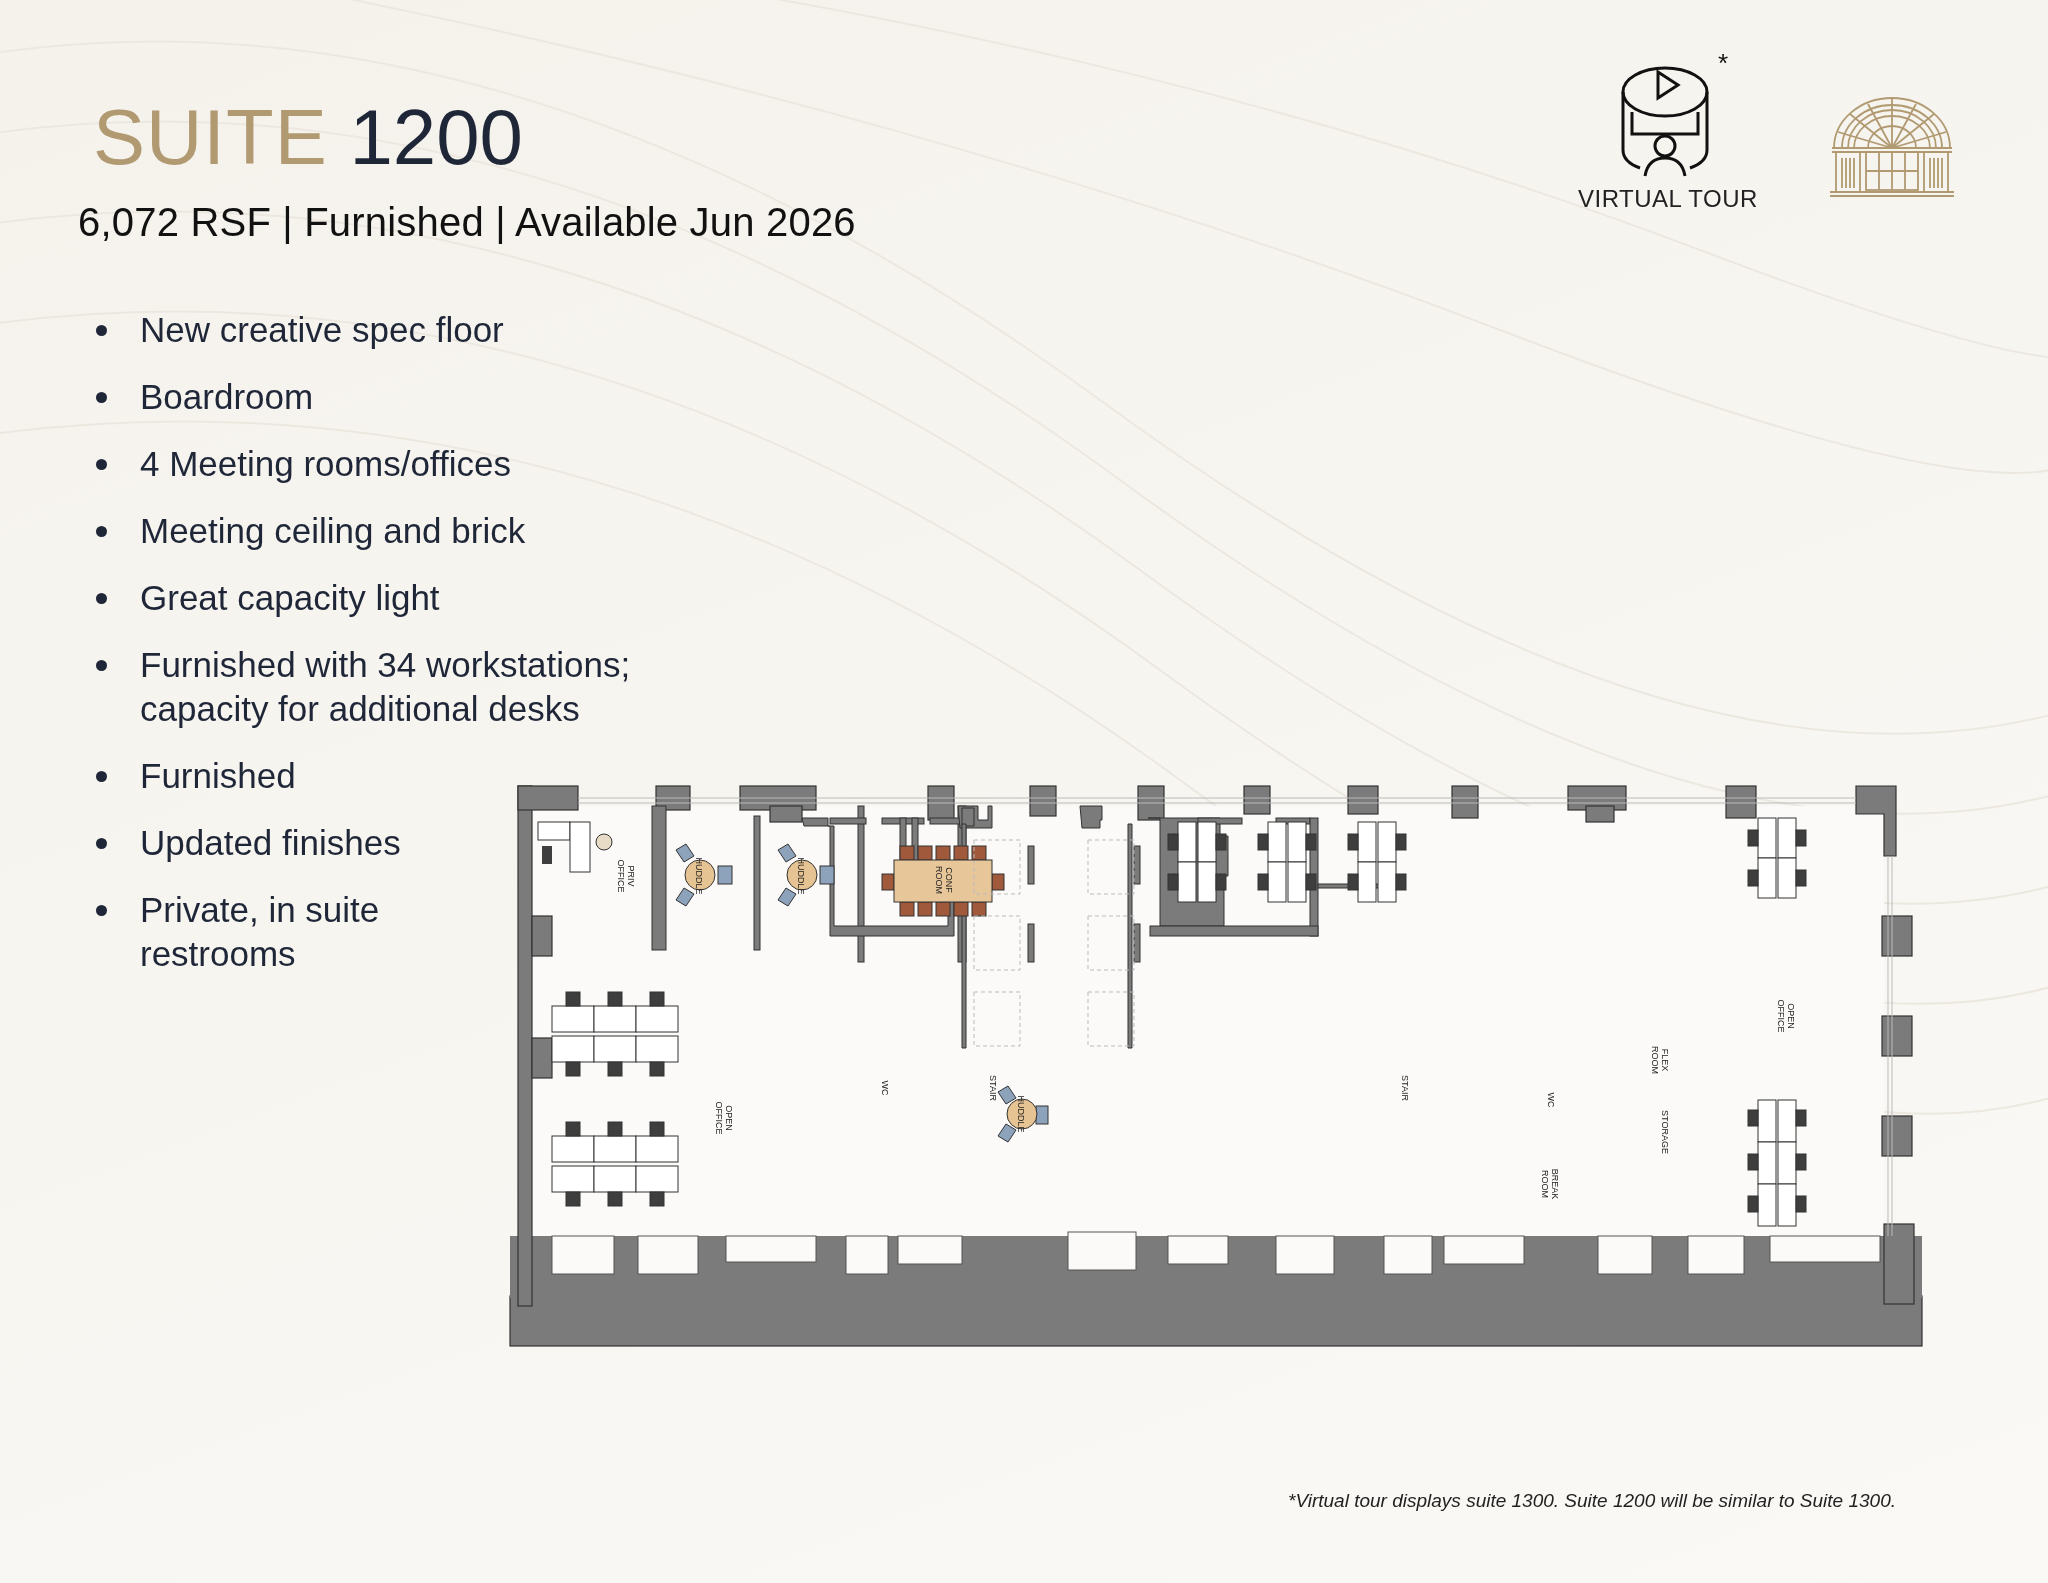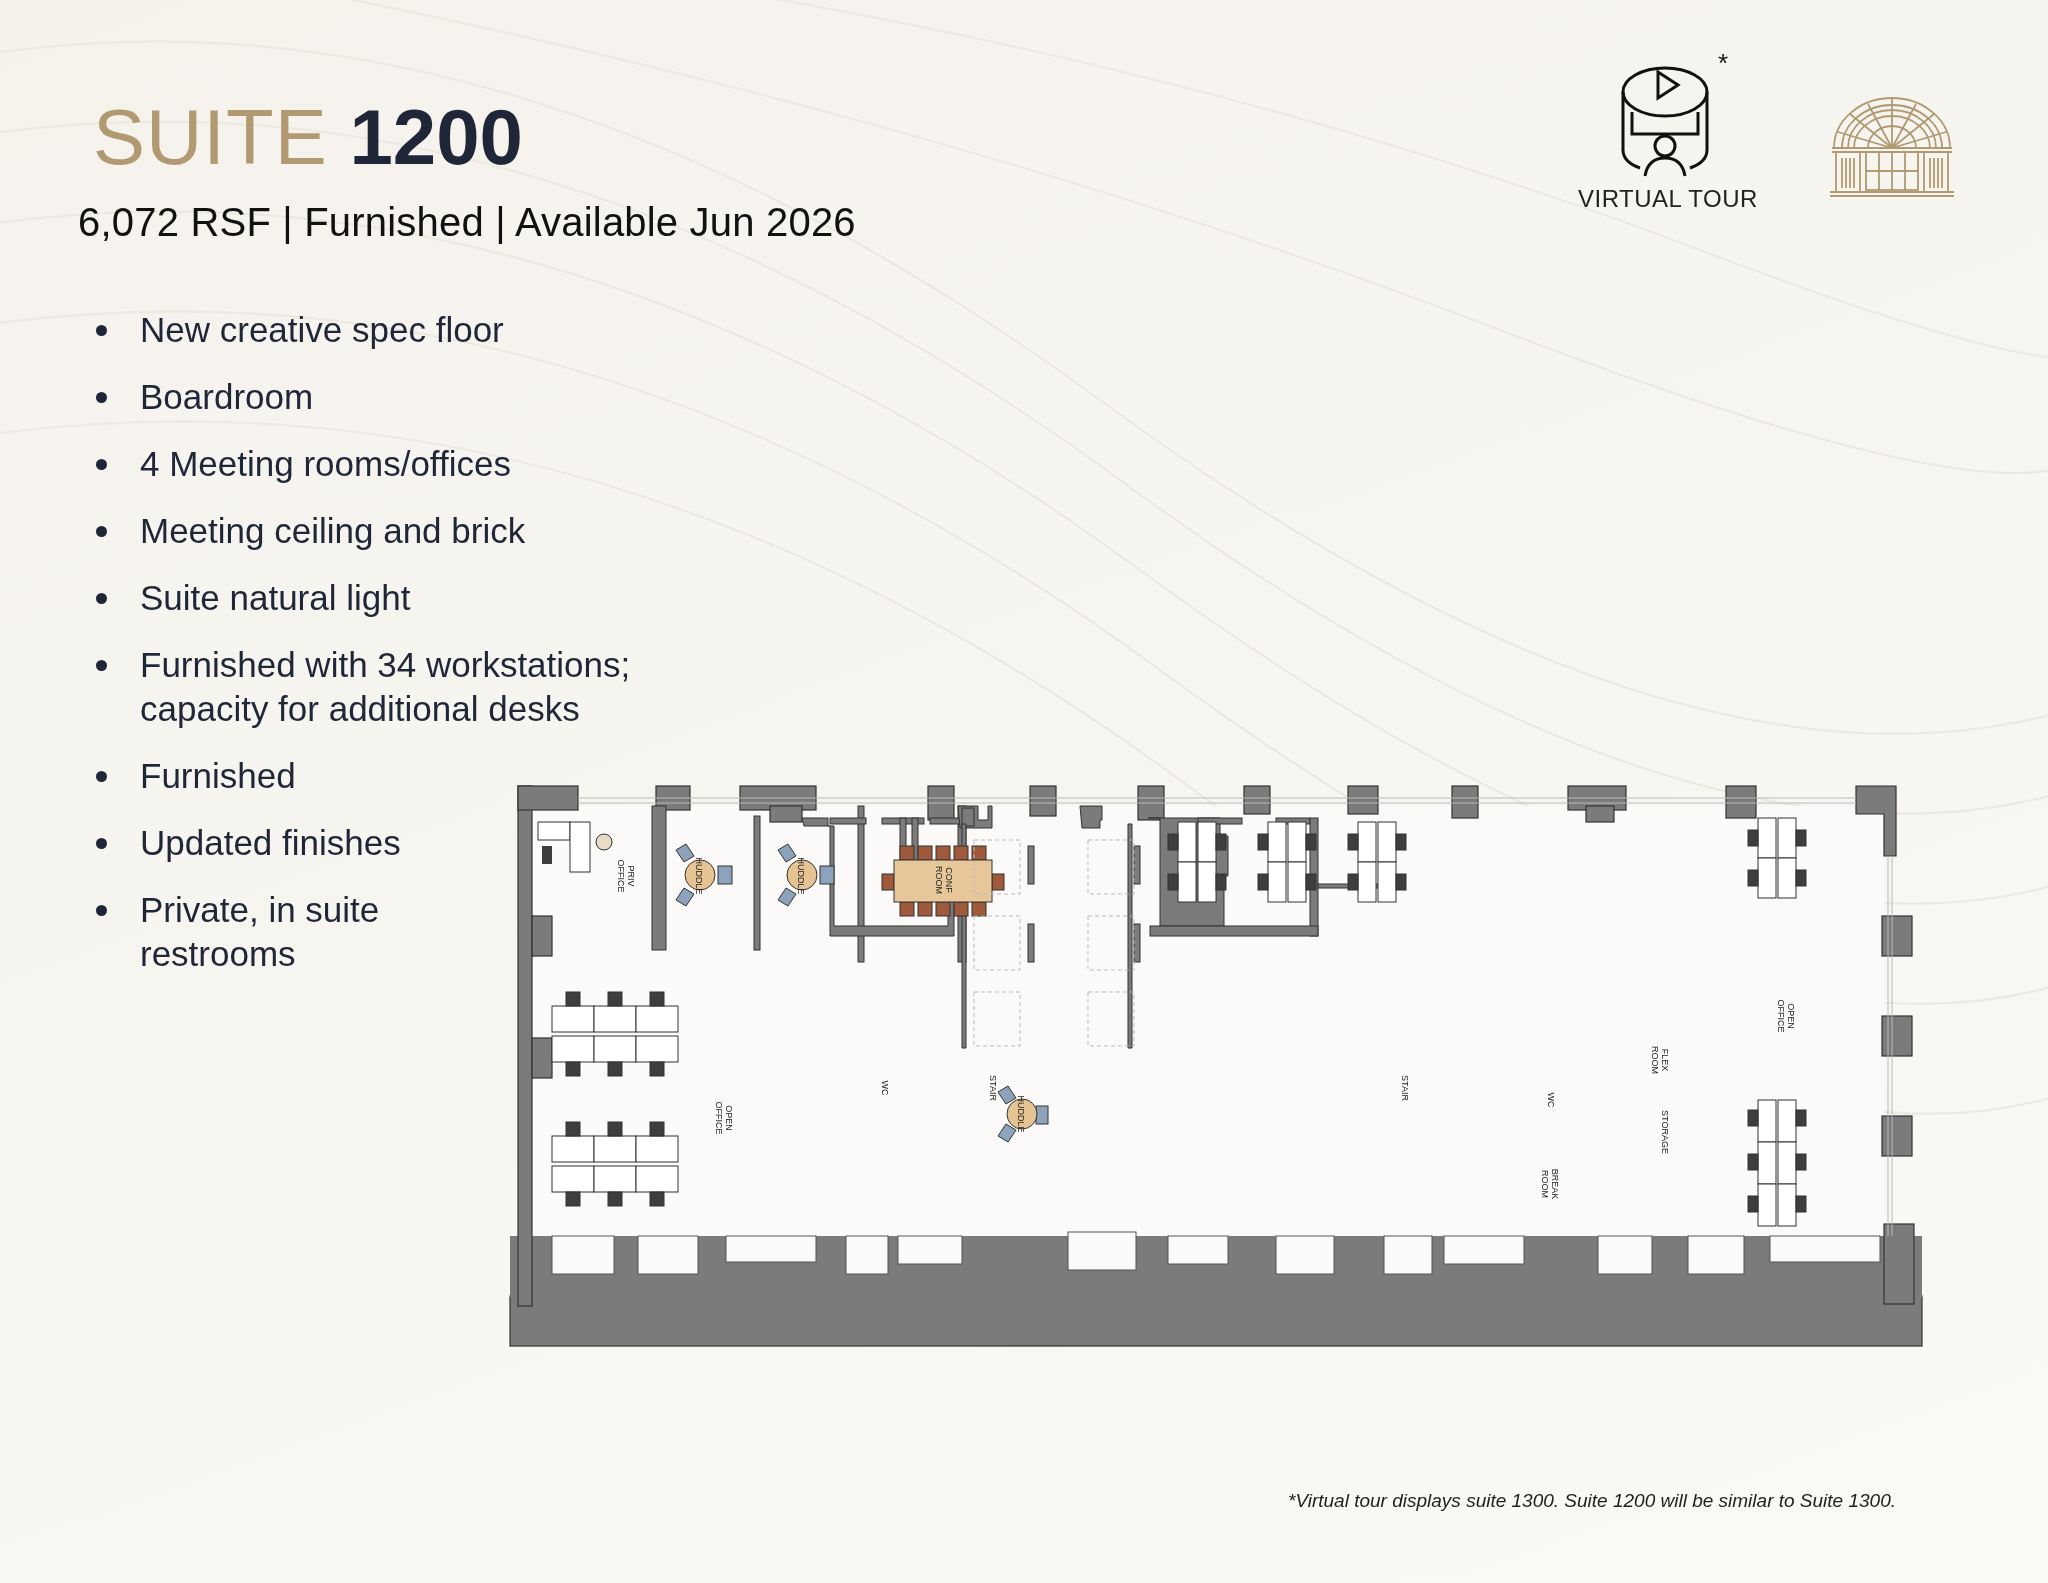--- a/index.html
+++ b/index.html
@@ -8,21 +8,21 @@
     background: linear-gradient(160deg, #f5f2ec 0%, #f7f5f0 45%, #faf9f6 100%);
     font-family: "Liberation Sans", "DejaVu Sans", sans-serif;
     color:#1e2638;
   }
   .swirl { position:absolute; inset:0; pointer-events:none; }
   .title {
     position:absolute; left:93px; top:98px; margin:0;
     font-size:78px; line-height:1; letter-spacing:0px; font-weight:normal;
   }
   .title .t-light { color:#b19a72; font-weight:300; letter-spacing:1px;text-align:right; }
-  .title .t-bold { color:#1e2638; font-weight:bold; }
+  .title .t-bold { color:#1e2638; font-weight:normal; }
   .subtitle {
     position:absolute; left:78px; top:200px; margin:0;
     font-size:40px; font-weight:normal; color:#111; letter-spacing:0.2px;
   }
   .features { position:absolute; left:93px; top:308px; margin:0; padding:0; list-style:none; }
   .features li {
     position:relative; padding-left:47px; font-size:35px; line-height:44px;
     color:#1e2638; margin-bottom:23px; width:600px;
   }
   .features li .bullet {
@@ -60,21 +60,21 @@
   <span class="t-light">SUITE</span>
   <span class="t-bold">1200</span>
 </h1>
 <h2 class="subtitle">6,072 RSF | Furnished | Available Jun 2026</h2>
 
 <ul class="features">
   <li><span class="bullet"></span><span>New creative spec floor</span></li>
   <li><span class="bullet"></span><span>Boardroom</span></li>
   <li><span class="bullet"></span><span>4 Meeting rooms/offices</span></li>
   <li><span class="bullet"></span><span>Meeting ceiling and brick</span></li>
-  <li><span class="bullet"></span><span>Suite natural light</span></li>
+  <li><span class="bullet"></span><span>Great capacity light</span></li>
   <li style="width:560px"><span class="bullet"></span><span>Furnished with 34 workstations; capacity for additional desks</span></li>
   <li><span class="bullet"></span><span>Furnished</span></li>
   <li><span class="bullet"></span><span>Updated finishes</span></li>
   <li style="width:290px"><span class="bullet"></span><span>Private, in suite restrooms</span></li>
 </ul>
 
 <svg class="vt" viewBox="0 0 190 150">
   <g fill="none" stroke="#111" stroke-width="3">
     <ellipse cx="95" cy="42" rx="42" ry="24"></ellipse>
     <path d="M53 42 V100 Q53 112 70 118"></path>

